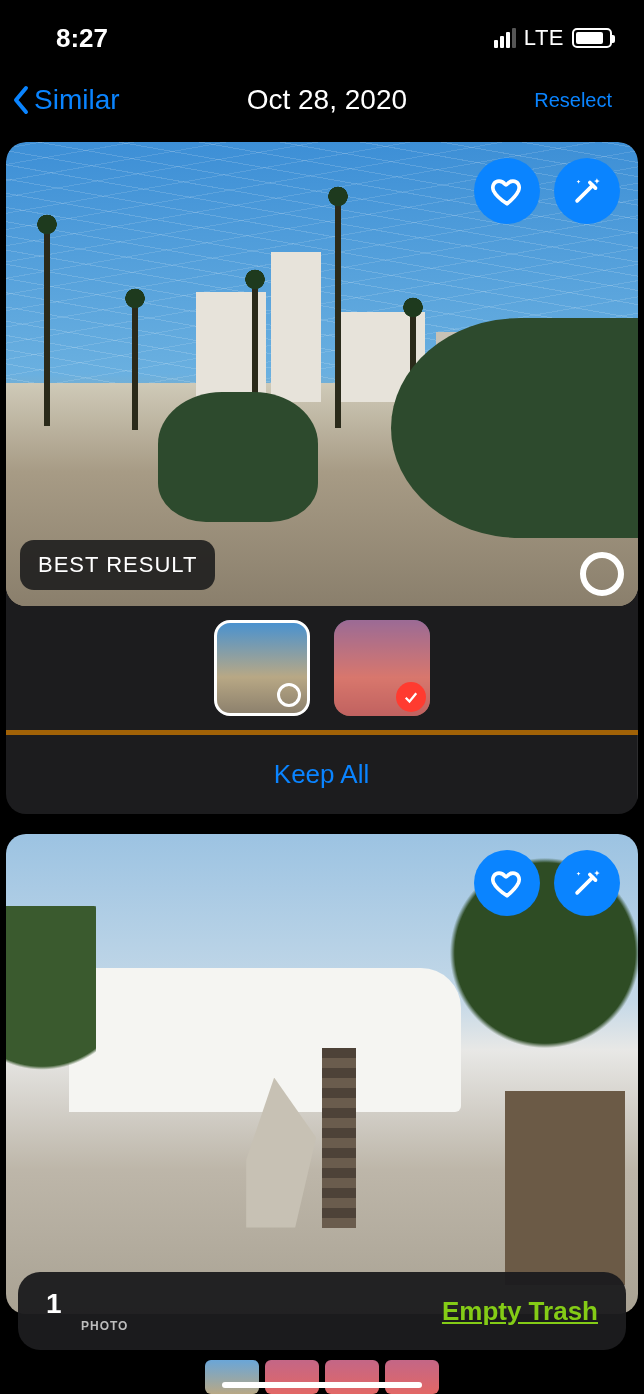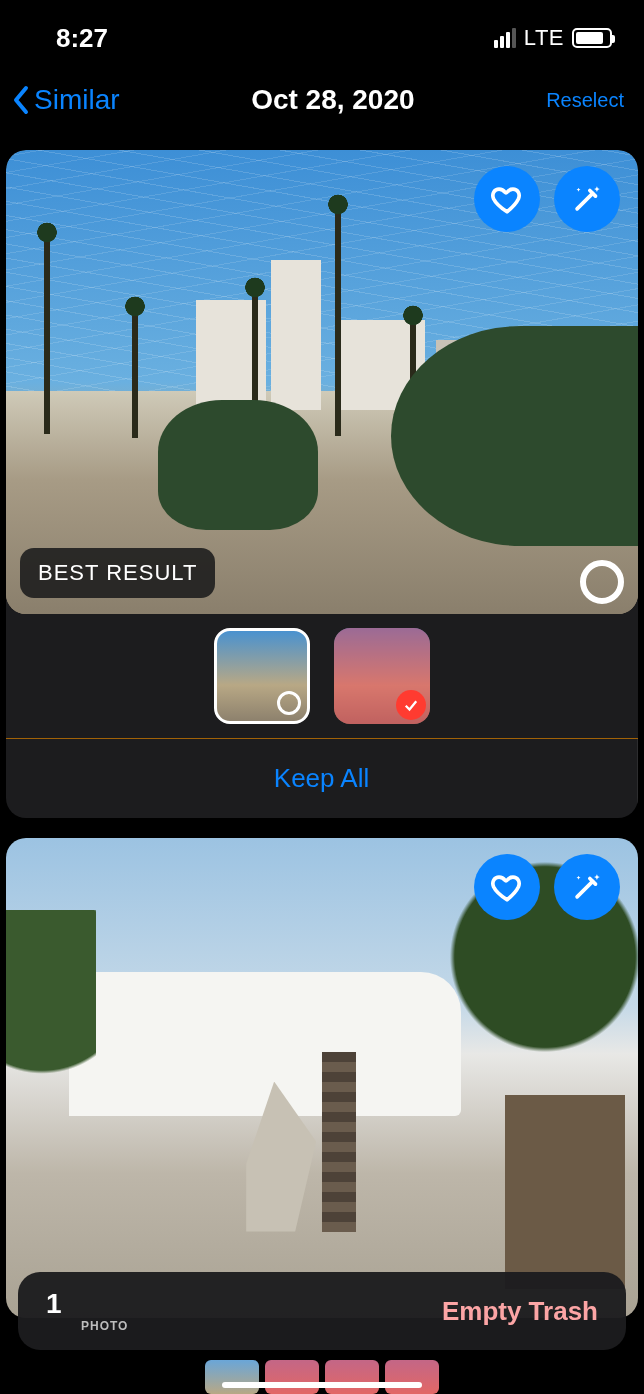--- a/index.html
+++ b/index.html
@@ -53,35 +53,35 @@
     content:""; position:absolute; right:-5px; top:5px;
     width:3px; height:8px; background:#fff; border-radius:0 2px 2px 0;
   }
   .battery-fill{position:absolute;left:2px;top:2px;bottom:2px;width:75%;background:#fff;border-radius:2px;}
 
   
   .nav-bar {
     display: flex;
     justify-content: space-between;
     align-items: center;
-    padding: 20px 20px 22px 12px;
+    padding: 20px 32px 22px 12px;
     font-size: 28px;
   }
   .nav-back {
     display:flex; align-items:center; color:#0a84ff; font-size:28px;
   }
   .chevron-left {
     width: 18px; height: 30px; margin-right: 4px;
   }
-  .nav-title { font-weight:700; font-size:28px; }
+  .nav-title { font-weight:400; font-size:28px; }
   .nav-reselect { color:#0a84ff; font-size:20px; }
 
   
   .card {
-    margin: 12px 6px 20px 6px;
+    margin: 4px 6px 20px 6px;
     background:#1c1c1e;
     border-radius: 20px;
     overflow:hidden;
   }
   .hero {
     position:relative;
     height: 464px;
     background: linear-gradient(to bottom, #3d8fd6 0%, #6ab0e0 50%, #b9a985 70%, #9a8a72 100%);
     border-radius: 20px;
     overflow:hidden;
@@ -157,21 +157,21 @@
   }
   .thumb .mini-check{
     position:absolute; right:4px; bottom:4px;
     width:30px;height:30px;background:#ff3b30;border-radius:50%;
     display:flex;align-items:center;justify-content:center;
     z-index:3;
   }
   .thumb .mini-check svg{width:18px;height:18px;stroke:#fff;stroke-width:3;fill:none;}
 
   
-  .action-row { display:flex; border-top:1px solid #a16207; }
+  .action-row { display:flex; border-top:5px solid #a16207; }
   .action-row > div {
     flex:1; text-align:center; padding:24px 0;
     color:#0a84ff; font-size:26px; font-weight:500;
   }
   .action-row > div:first-child { border-right:1px solid #2d2d2f; }
 
   
   .card2 {
     margin: 0 6px;
     border-radius:20px;
@@ -213,21 +213,21 @@
     position:absolute; left:18px; right:18px; bottom:44px;
     background: rgba(28,28,30,0.96);
     border-radius:22px;
     display:flex; justify-content:space-between; align-items:center;
     padding: 16px 28px;
     z-index: 20;
   }
   .trash-left { line-height:1.15; }
   .trash-count { font-size:28px; font-weight:700; }
   .trash-label { font-size:12px; font-weight:600; color:#bdbdbd; letter-spacing:1px;margin-left:35px;}
-  .trash-action { color:#fca5a5; font-size:26px; font-weight:600; }
+  .trash-action { color:#84cc16; font-size:26px; font-weight:600;text-decoration:underline; }
 
   
   .bottom-strip {
     position:absolute; left:0; right:0; bottom:0; height:40px;
     display:flex; justify-content:center; gap:6px; padding-top:6px;
     background:#000;
   }
   .bottom-strip .mini{width:54px;height:34px;border-radius:6px;background:linear-gradient(#6aa6d8,#b8a885);}
   .bottom-strip .mini.red{background:linear-gradient(rgba(255,60,80,0.6),rgba(255,60,80,0.6)),linear-gradient(#6aa6d8,#b8a885);}
   .home-indicator{

